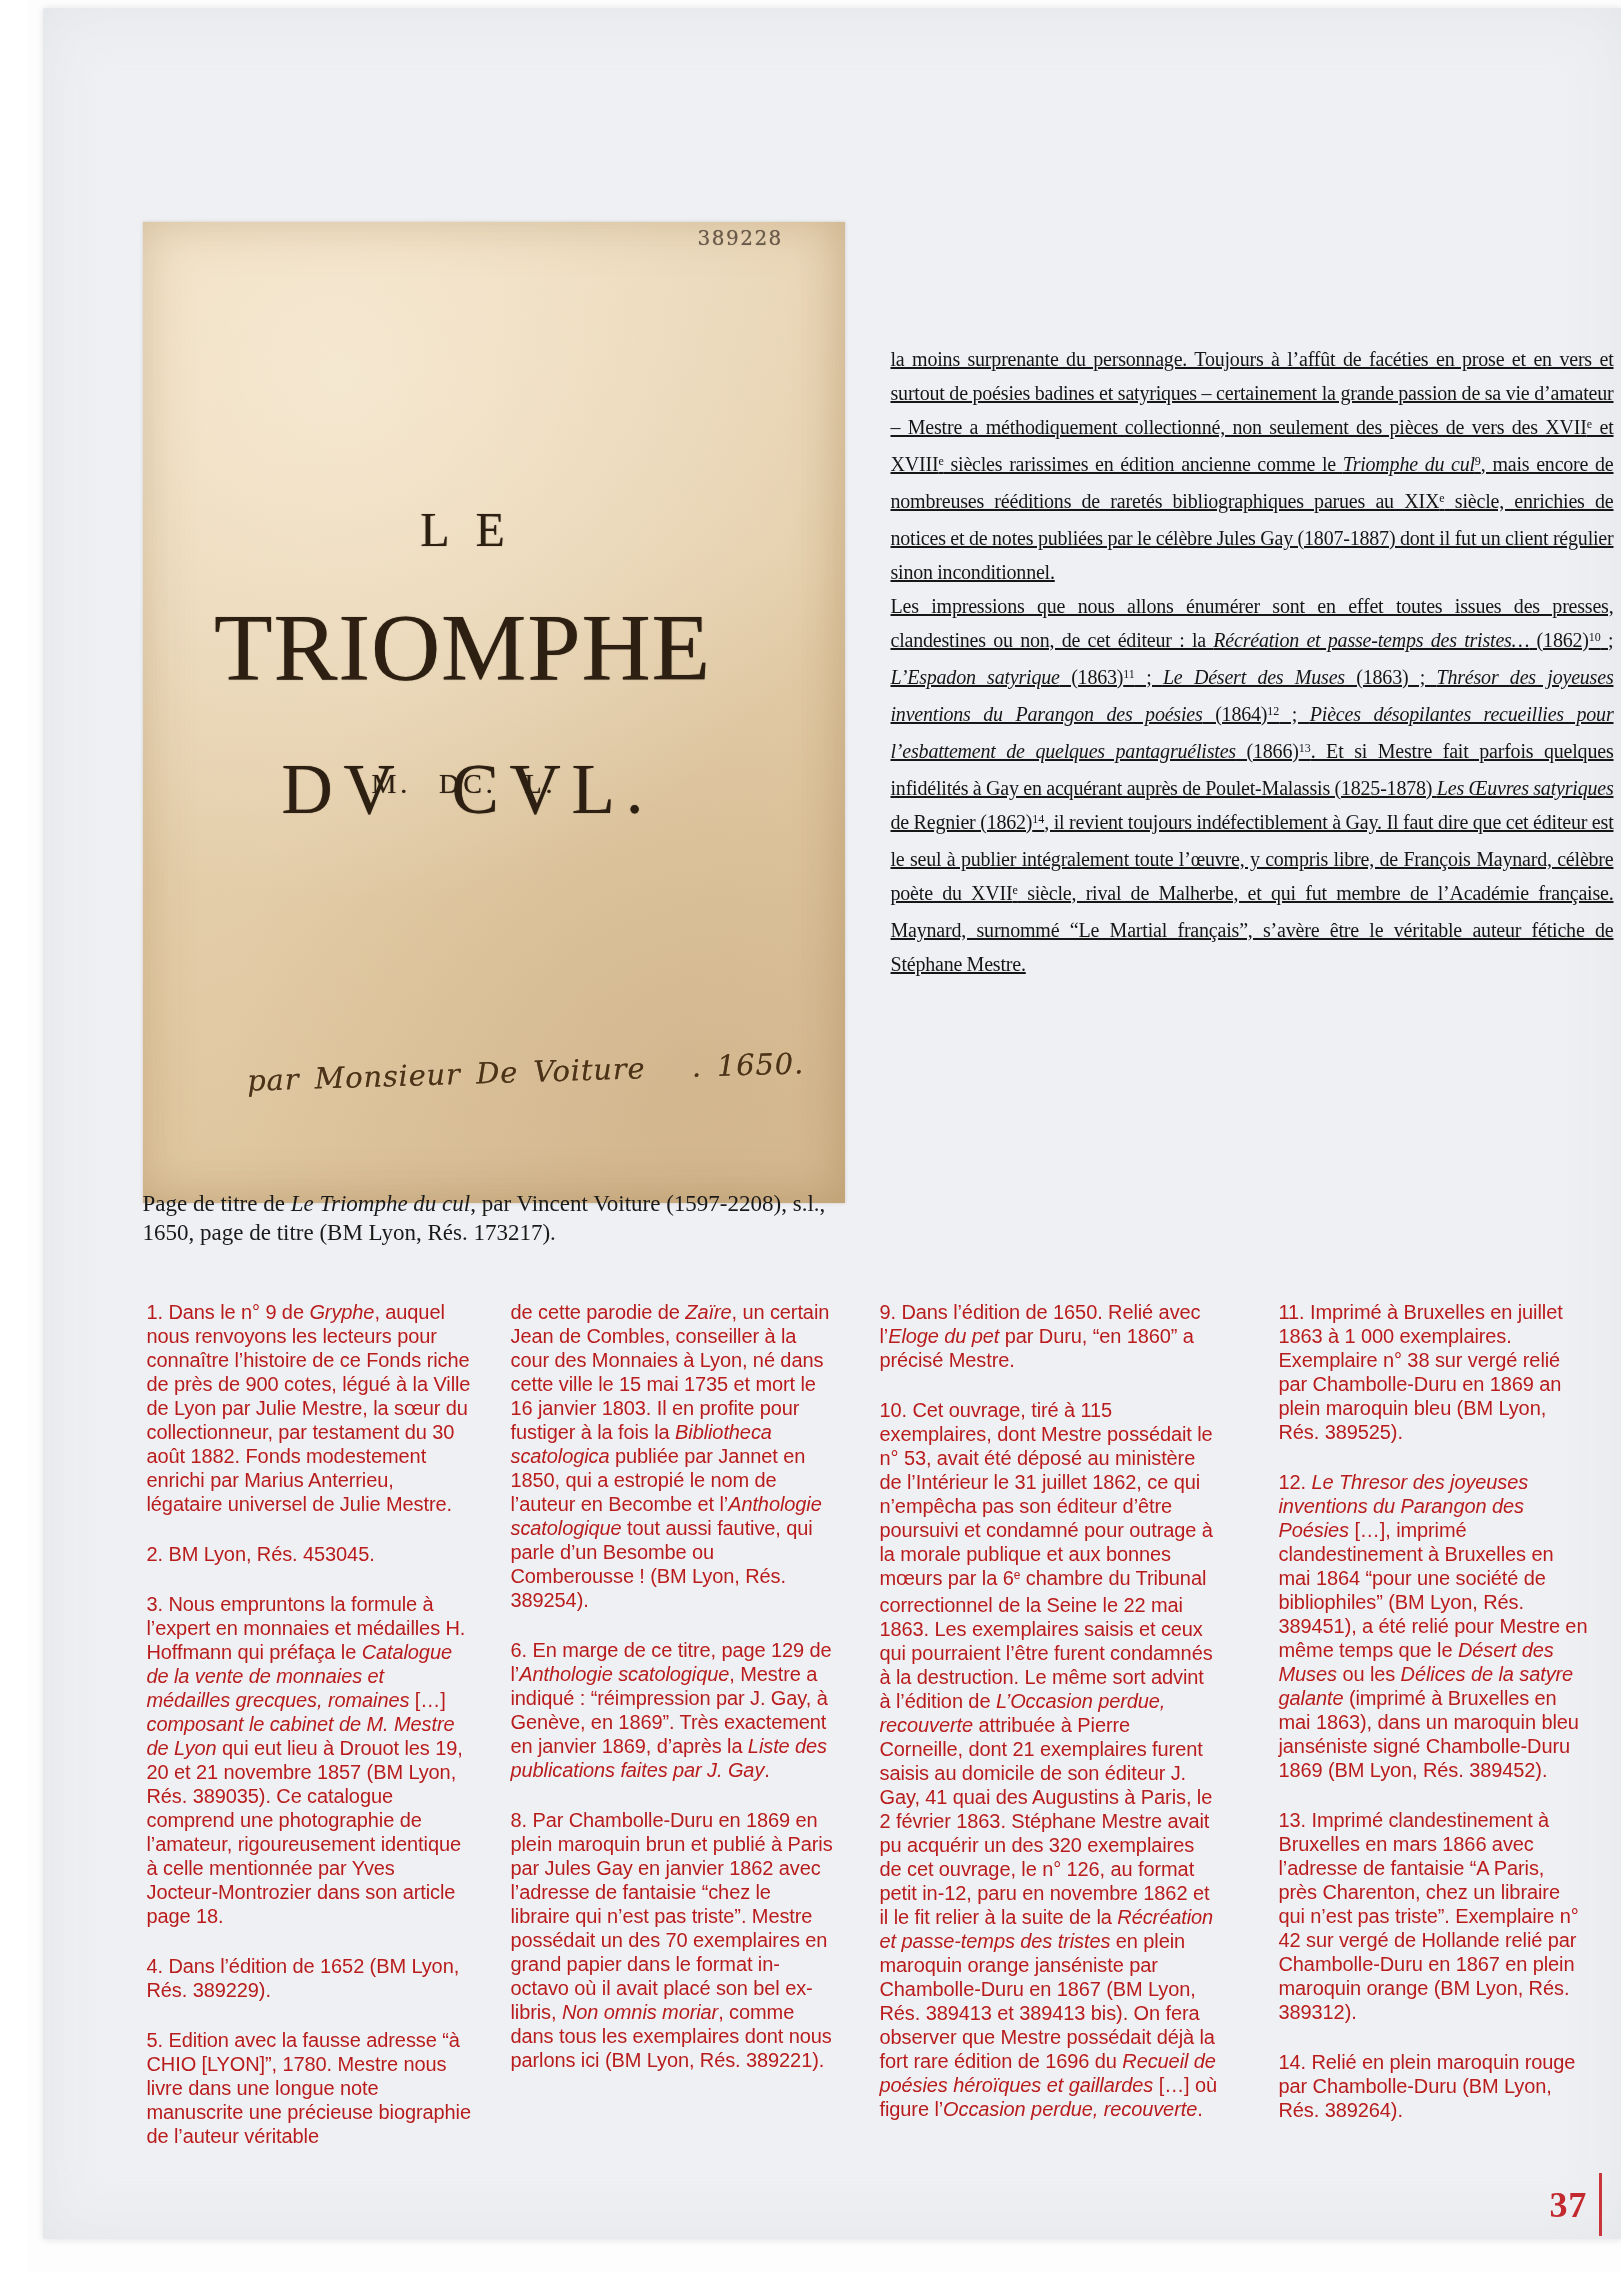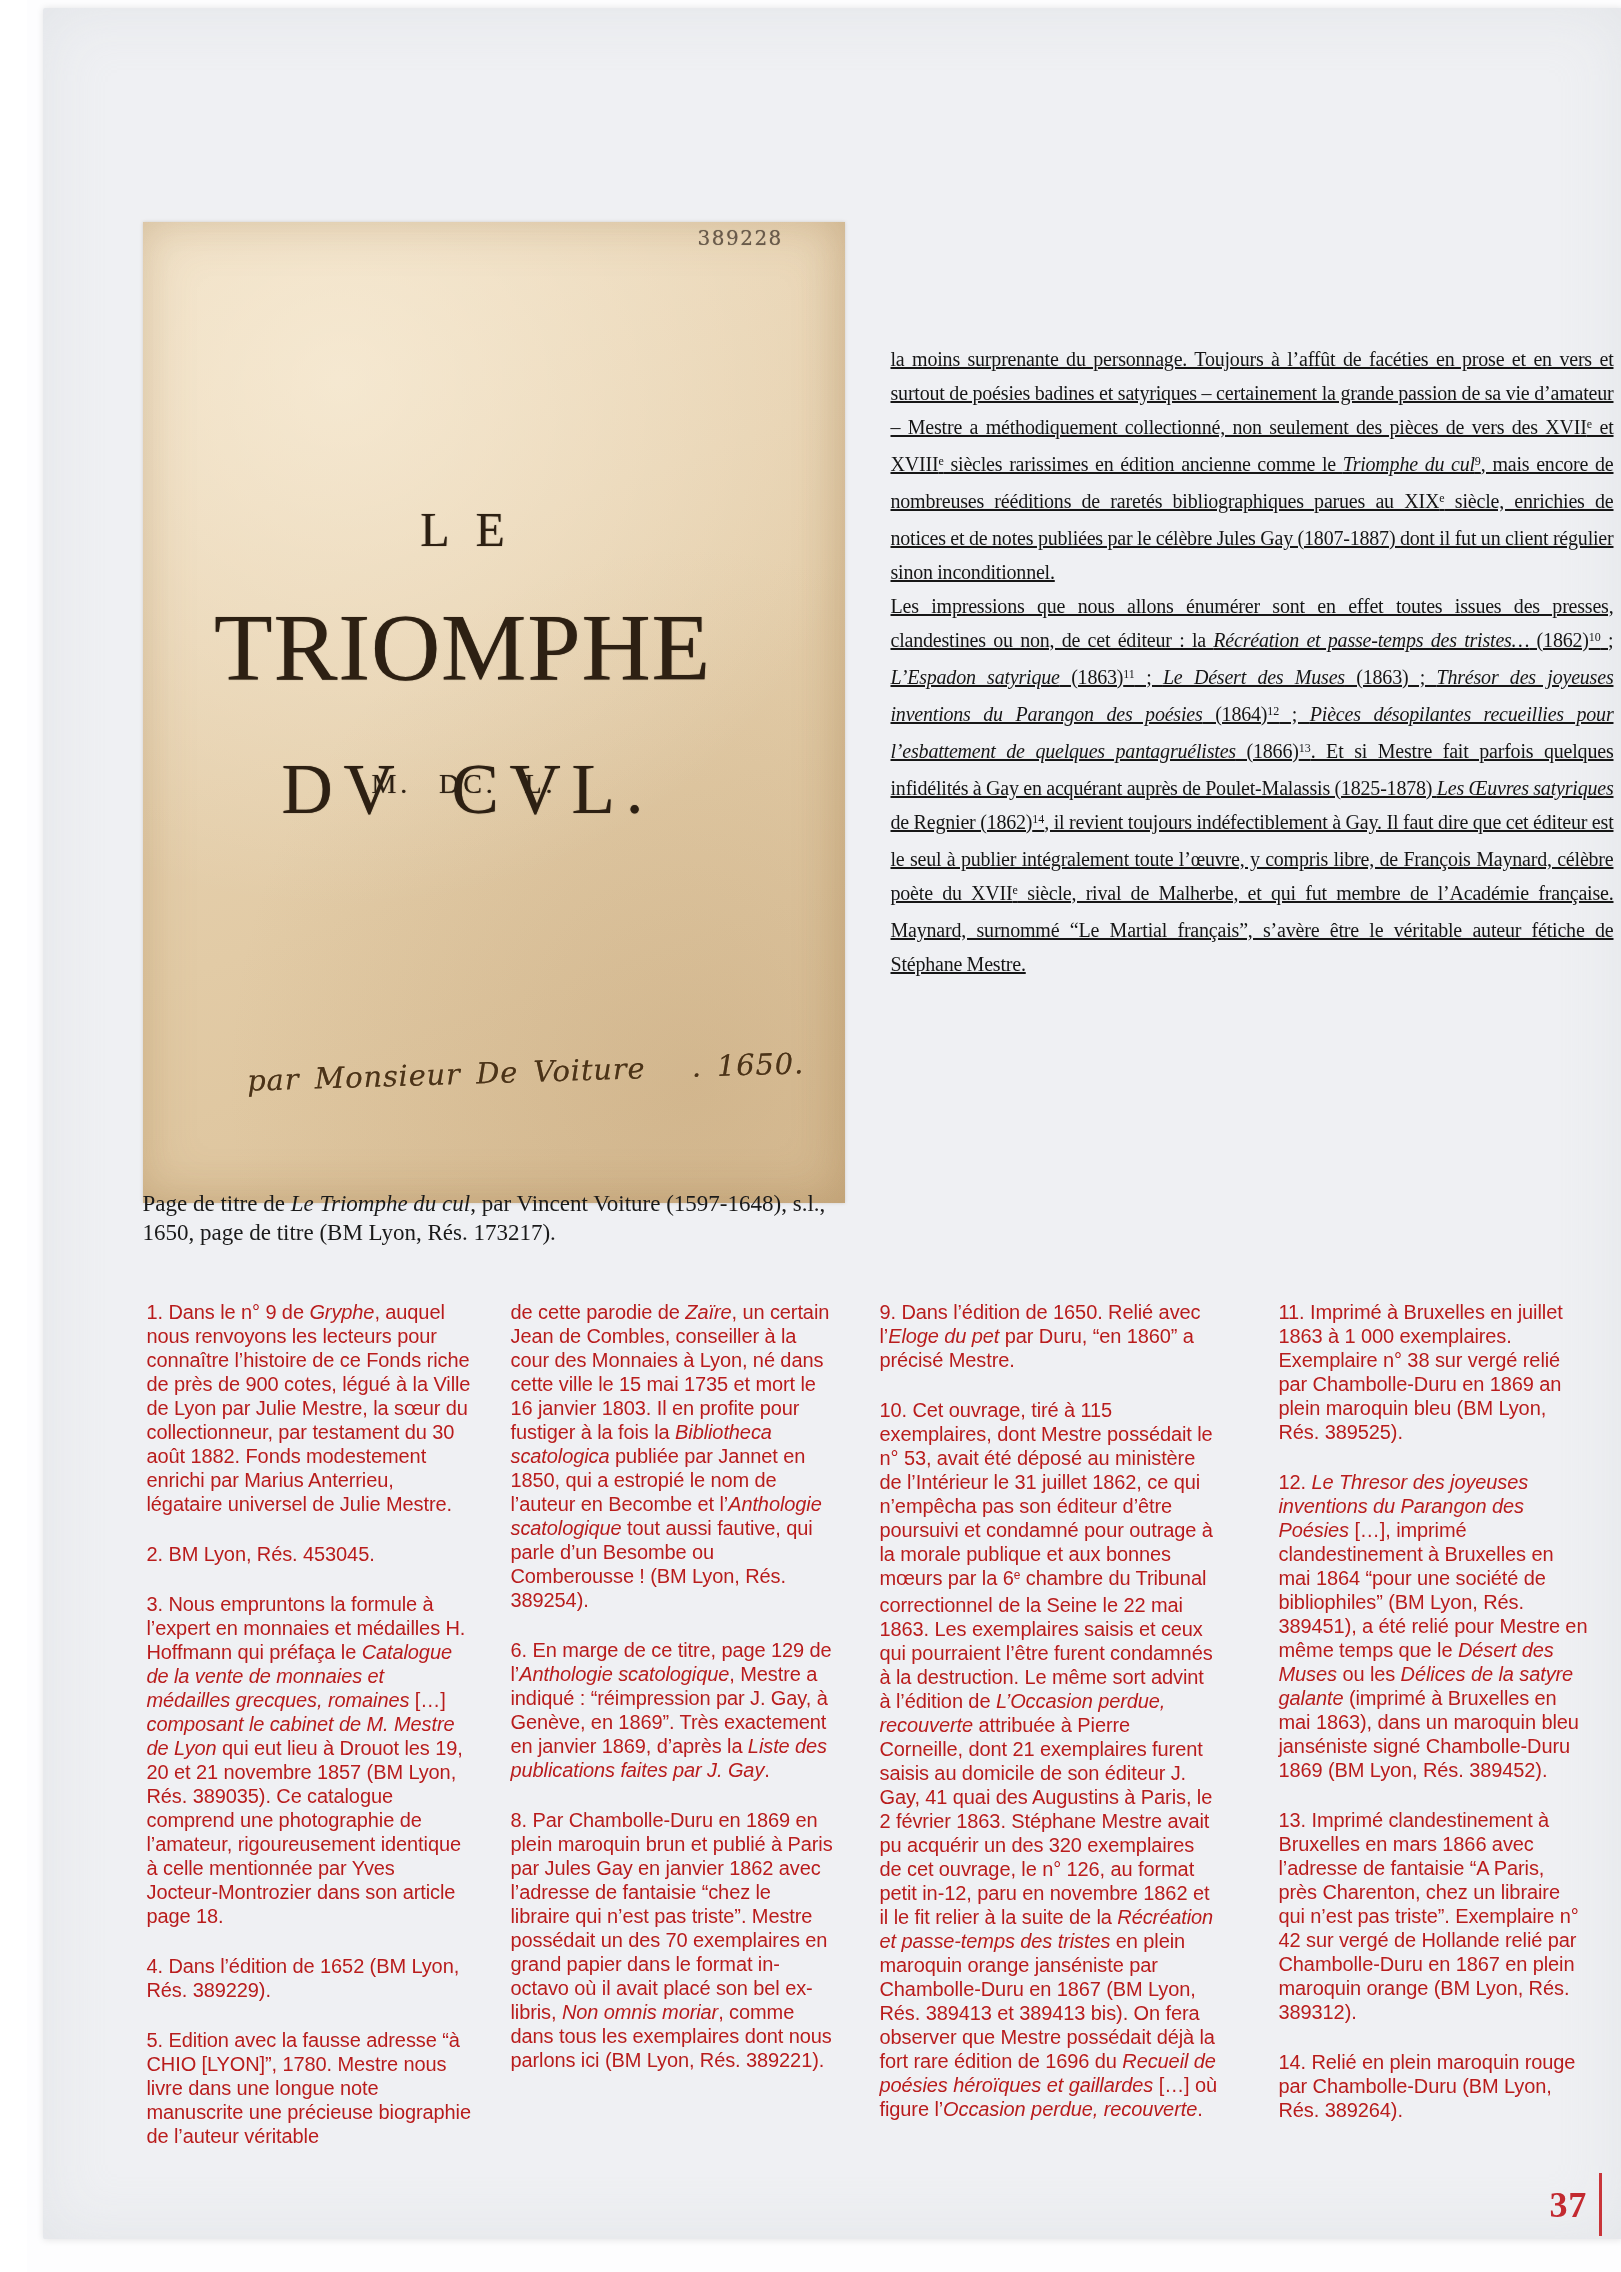--- a/index.html
+++ b/index.html
@@ -66,21 +66,21 @@
 
     <figure class="scan">
       <div class="stamp">389228</div>
       <div class="t-line t-le">LE</div>
       <div class="t-line t-triomphe">TRIOMPHE</div>
       <div class="t-line t-ducvl">DV CVL.</div>
       <div class="t-line t-year">M. DC. L.</div>
       <div class="hand">par Monsieur De Voiture &nbsp;&nbsp;. 1650.</div>
     </figure>
 
-    <div class="caption"><span>Page de titre de </span><span class="em">Le Triomphe du cul</span><span>, par Vincent Voiture (1597-1648), s.l.,</span><br><span>1650, page de titre (BM Lyon, Rés. 173217).</span></div>
+    <div class="caption"><span>Page de titre de </span><span class="em">Le Triomphe du cul</span><span>, par Vincent Voiture (1597-2208), s.l.,</span><br><span>1650, page de titre (BM Lyon, Rés. 173217).</span></div>
 
     <div class="main">
       <p><span>la moins surprenante du personnage. Toujours à l’affût de facéties en prose et en vers et surtout de poésies badines et satyriques – certainement la grande passion de sa vie d’amateur – Mestre a méthodiquement collectionné, non seulement des pièces de vers des XVII</span><span class="sp">e</span><span> et XVIII</span><span class="sp">e</span><span> siècles rarissimes en édition ancienne comme le </span><span class="em">Triomphe du cul</span><span class="sp">9</span><span>, mais encore de nombreuses rééditions de raretés bibliographiques parues au XIX</span><span class="sp">e</span><span> siècle, enrichies de notices et de notes publiées par le célèbre Jules Gay (1807-1887) dont il fut un client régulier sinon inconditionnel.</span></p>
       <p><span>Les impressions que nous allons énumérer sont en effet toutes issues des presses, clandestines ou non, de cet éditeur : la </span><span class="em">Récréation et passe-temps des tristes…</span><span> (1862)</span><span class="sp">10</span><span> ; </span><span class="em">L’Espadon satyrique</span><span> (1863)</span><span class="sp">11</span><span> ; </span><span class="em">Le Désert des Muses</span><span> (1863) ; </span><span class="em">Thrésor des joyeuses inventions du Parangon des poésies</span><span> (1864)</span><span class="sp">12</span><span> ; </span><span class="em">Pièces désopilantes recueillies pour l’esbattement de quelques pantagruélistes</span><span> (1866)</span><span class="sp">13</span><span>. Et si Mestre fait parfois quelques infidélités à Gay en acquérant auprès de Poulet-Malassis (1825-1878) </span><span class="em">Les Œuvres satyriques</span><span> de Regnier (1862)</span><span class="sp">14</span><span>, il revient toujours indéfectiblement à Gay. Il faut dire que cet éditeur est le seul à publier intégralement toute l’œuvre, y compris libre, de François Maynard, célèbre poète du XVII</span><span class="sp">e</span><span> siècle, rival de Malherbe, et qui fut membre de l’Académie française. Maynard, surnommé “Le Martial français”, s’avère être le véritable auteur fétiche de Stéphane Mestre.</span></p>
     </div>
 
     <div class="fcol fcol1">
         <p class="fnote"><span>1. Dans le n° 9 de </span><span class="em">Gryphe</span><span>, auquel nous renvoyons les lecteurs pour connaître l’histoire de ce Fonds riche de près de 900 cotes, légué à la Ville de Lyon par Julie Mestre, la sœur du collectionneur, par testament du 30 août 1882. Fonds modestement enrichi par Marius Anterrieu, légataire universel de Julie Mestre.</span></p>
         <p class="fnote"><span>2. BM Lyon, Rés. 453045.</span></p>
         <p class="fnote"><span>3. Nous empruntons la formule à l’expert en monnaies et médailles H. Hoffmann qui préfaça le </span><span class="em">Catalogue de la vente de monnaies et médailles grecques, romaines</span><span> […] </span><span class="em">composant le cabinet de M. Mestre de Lyon</span><span> qui eut lieu à Drouot les 19, 20 et 21 novembre 1857 (BM Lyon, Rés. 389035). Ce catalogue comprend une photographie de l’amateur, rigoureusement identique à celle mentionnée par Yves Jocteur-Montrozier dans son article page 18.</span></p>

